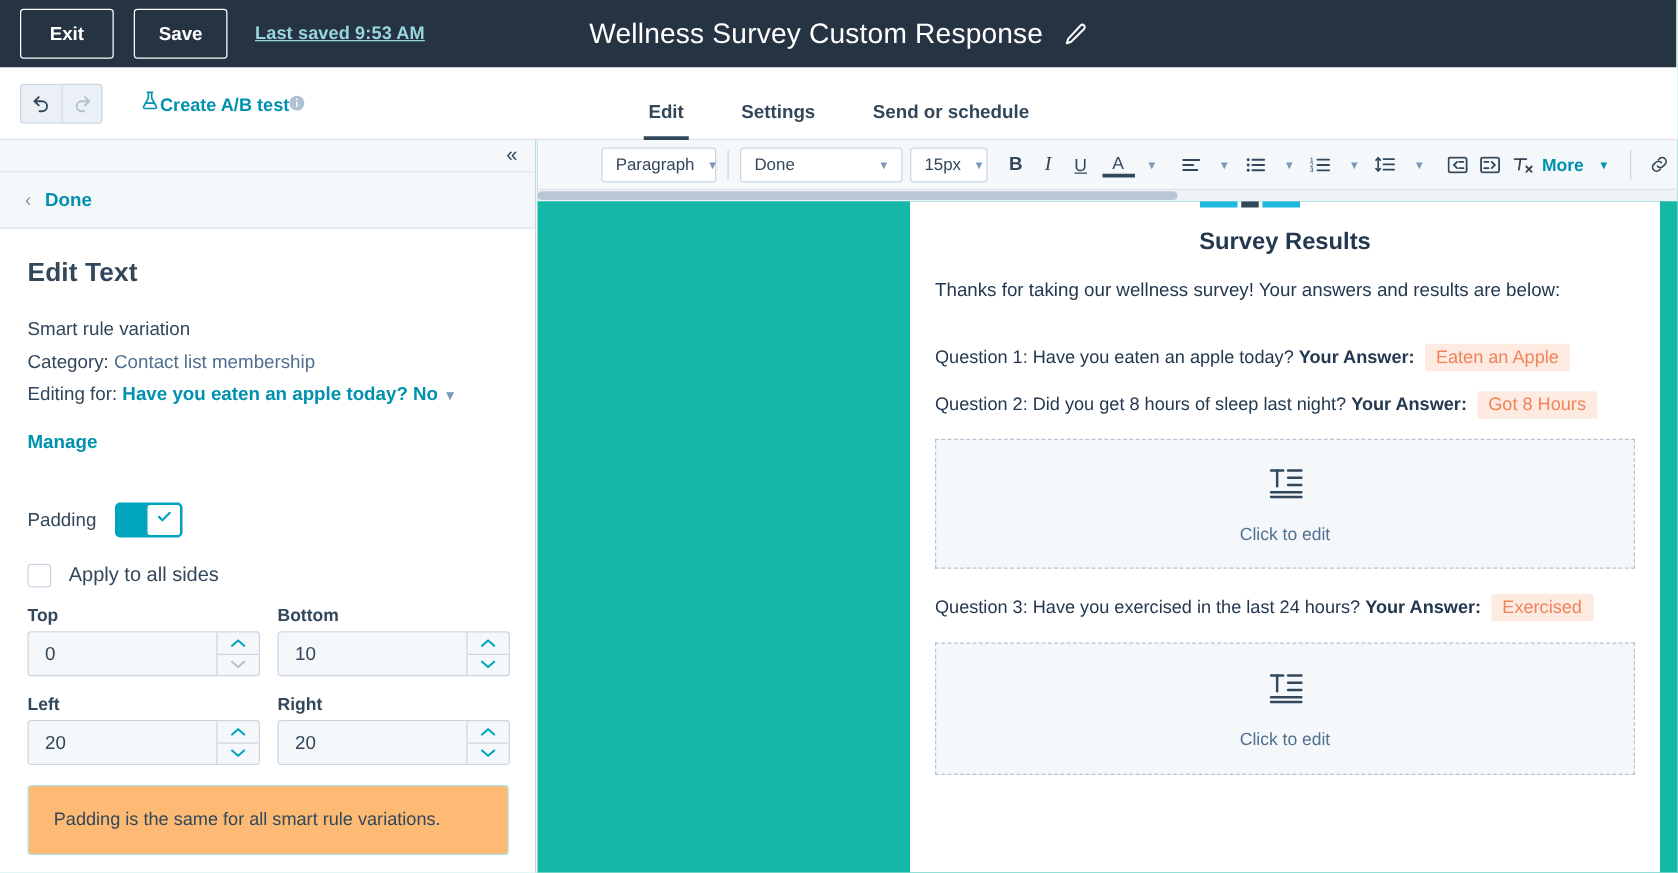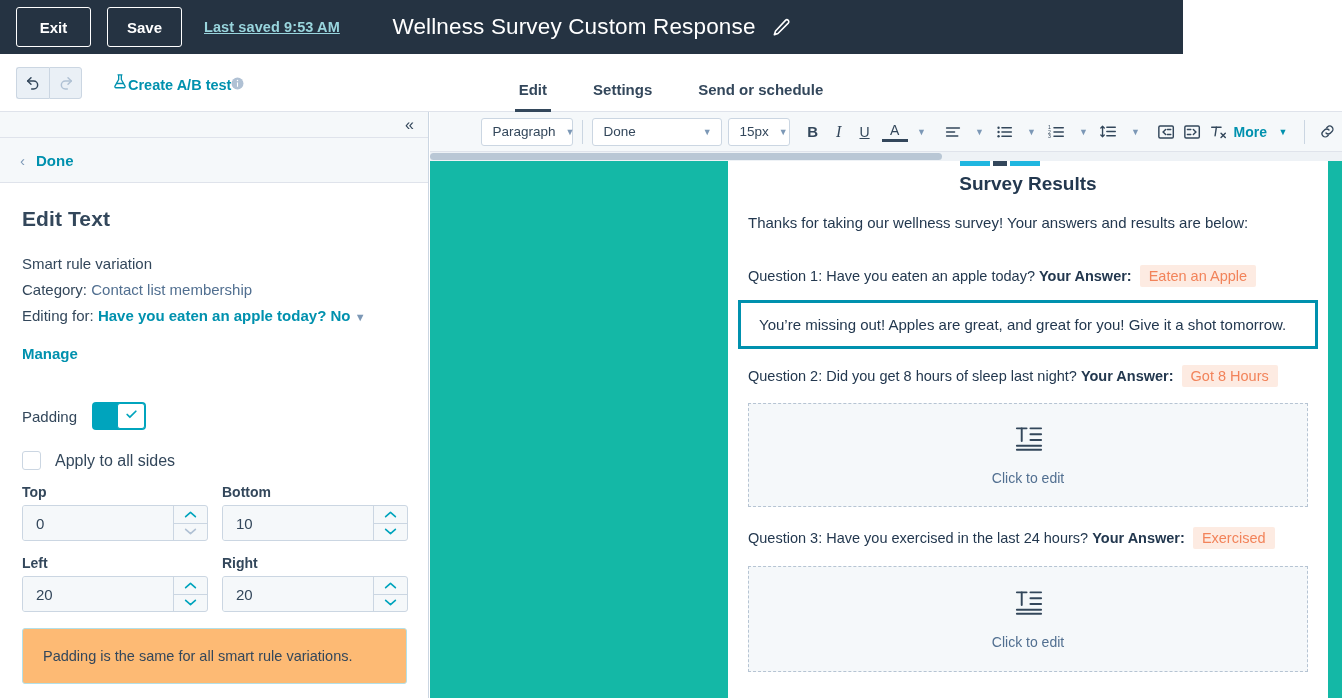--- a/index.html
+++ b/index.html
@@ -4,21 +4,21 @@
 <style>
   * { box-sizing: border-box; margin: 0; padding: 0; }
   html, body {
     width: 1342px; height: 698px;
     font-family: "Liberation Sans", sans-serif;
     background: #fff; overflow: hidden;
   }
 
   
   .topbar {
-    position: absolute; top: 0; left: 0; width: 1183px; height: 54px;
+    position: absolute; top: 0; left: 0; width: 1341px; height: 54px;
     background: #253342; display: flex; align-items: center;
   }
   .btn-outline {
     margin-left: 16px; height: 40px; min-width: 75px; padding: 0 18px;
     border: 1px solid #fff; border-radius: 3px; background: transparent;
     color: #fff; font-size: 15px; font-weight: 600; cursor: pointer;
     display: flex; align-items: center; justify-content: center;
     font-family: "Liberation Sans", sans-serif;
   }
   .last-saved {
@@ -167,21 +167,21 @@
     position: absolute; top: 0; left: 232px; width: 90px; height: 5px;
     display: flex; gap: 3px; align-items: center;
   }
   .dh { height: 5px; background: #00bda5; }
   .dh.a { width: 30px; background: #1fb6e0; }
   .dh.b { width: 14px; background: #33475b; }
   .dh.c { width: 30px; background: #1fb6e0; }
 
   .em-h1 {
     text-align: center; font-size: 19px; font-weight: 700; color: #23384f;
-    padding-top: 12px; font-family: "Liberation Sans", sans-serif;
+    padding-top: 22px; font-family: "Liberation Sans", sans-serif;
   }
   .em-p {
     padding: 18px 20px 0 20px; font-size: 15px; color: #23384f; line-height: 1.35;
   }
   .em-q { padding: 32px 20px 0 20px; font-size: 14.5px; color: #23384f; }
   .em-q b { font-weight: 700; }
   .token {
     display: inline-block; background: #fdebe2; color: #f2835a;
     padding: 3px 9px; border-radius: 2px; margin-left: 4px; font-size: 14.5px;
   }
@@ -521,23 +521,20 @@
 
       <div class="em-h1">Survey Results</div>
       <div class="em-p">Thanks for taking our wellness survey! Your answers and results are below:</div>
 
       <div class="em-q">
         <span>Question 1: Have you eaten an apple today?</span>
         <b>Your Answer:</b>
         <span class="token">Eaten an Apple</span>
       </div>
 
-      <div class="selected-block">
-        <span>You’re missing out! Apples are great, and great for you! Give it a shot tomorrow.</span>
-      </div>
 
       <div class="em-q" style="padding-top:16px">
         <span>Question 2: Did you get 8 hours of sleep last night?</span>
         <b>Your Answer:</b>
         <span class="token">Got 8 Hours</span>
       </div>
 
       <div class="drop-zone">
         <span>
           <svg width="31" height="30" viewBox="0 0 32 30" stroke="#33475b" stroke-width="2" stroke-linecap="round" fill="none">

